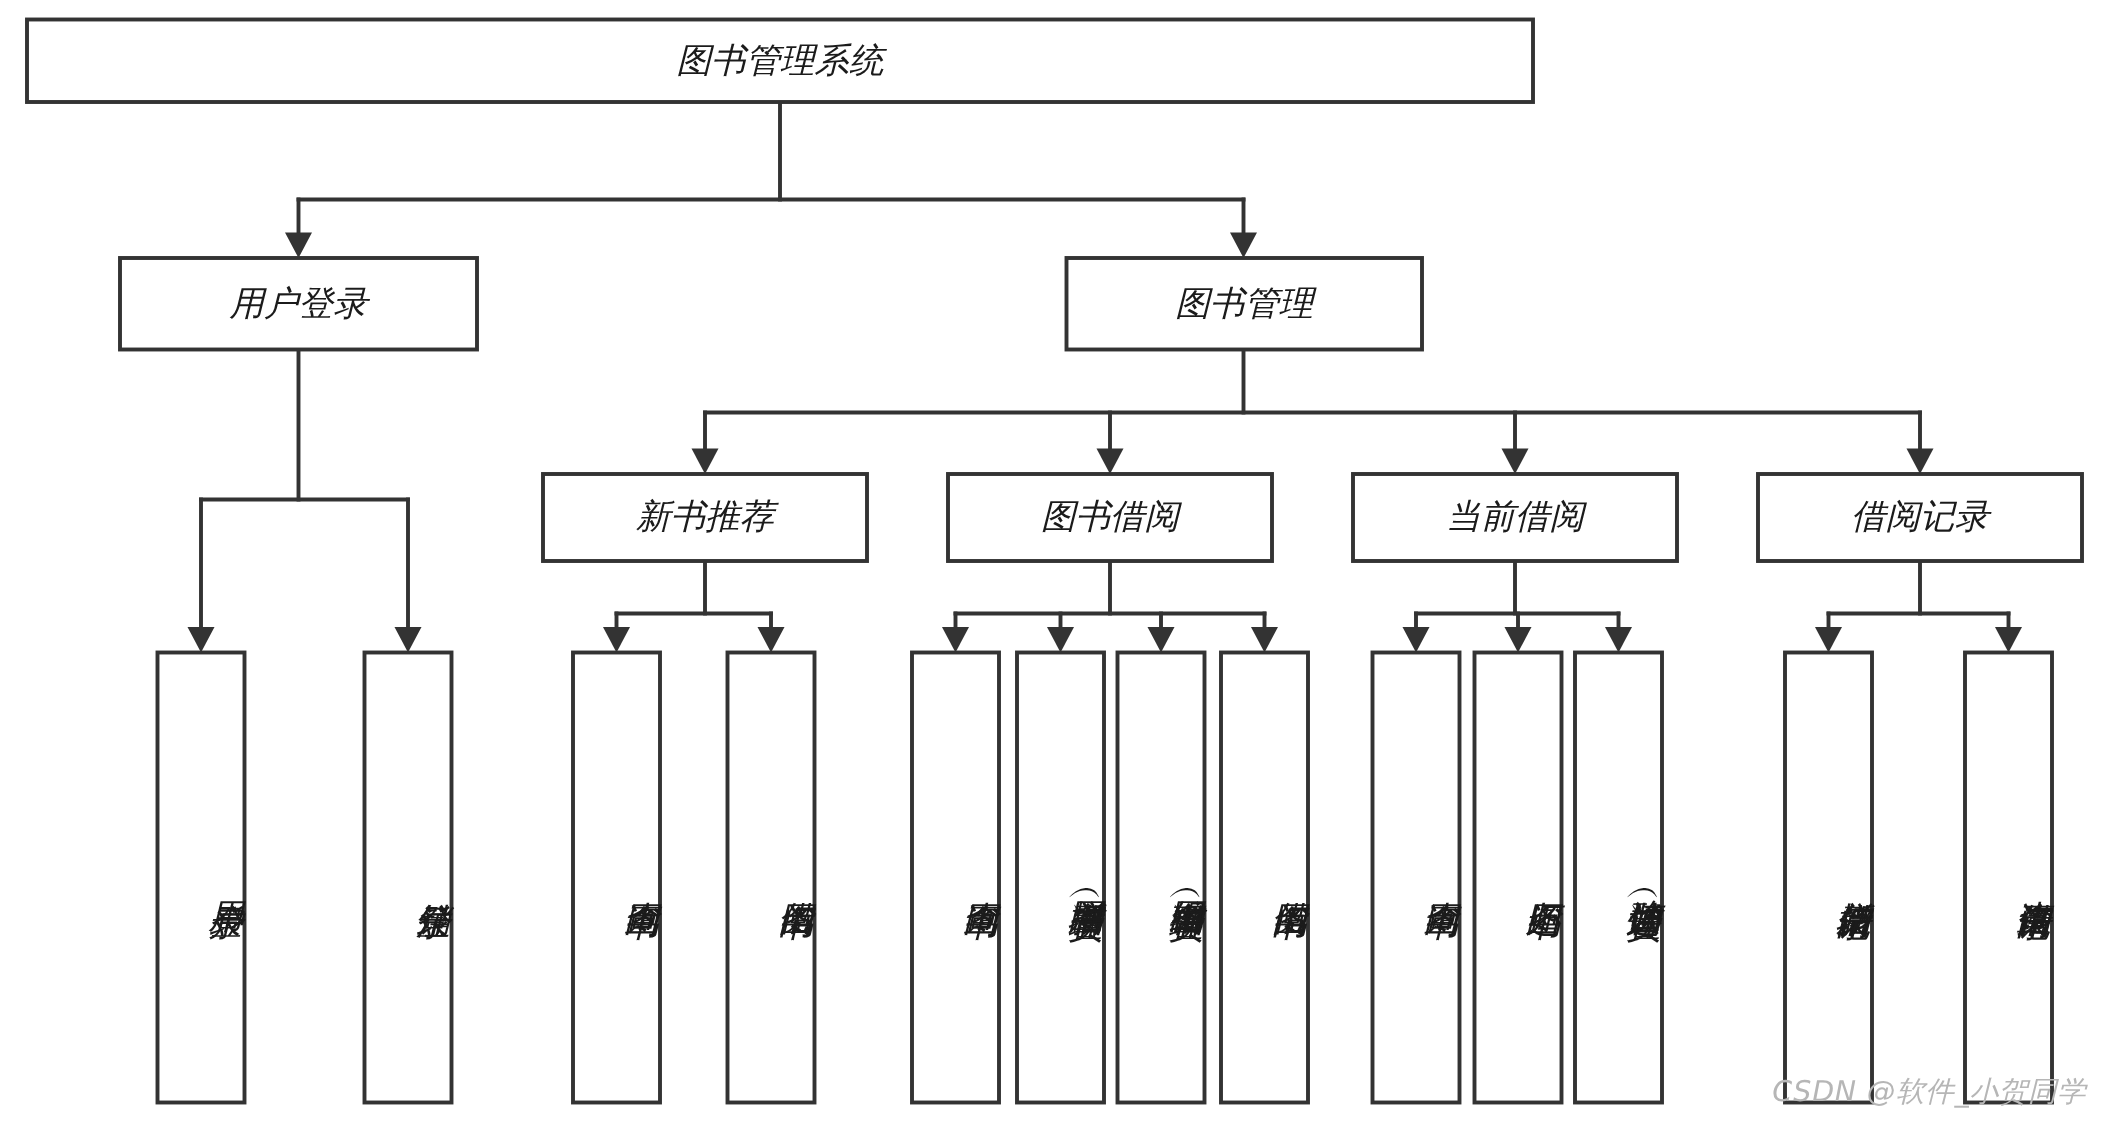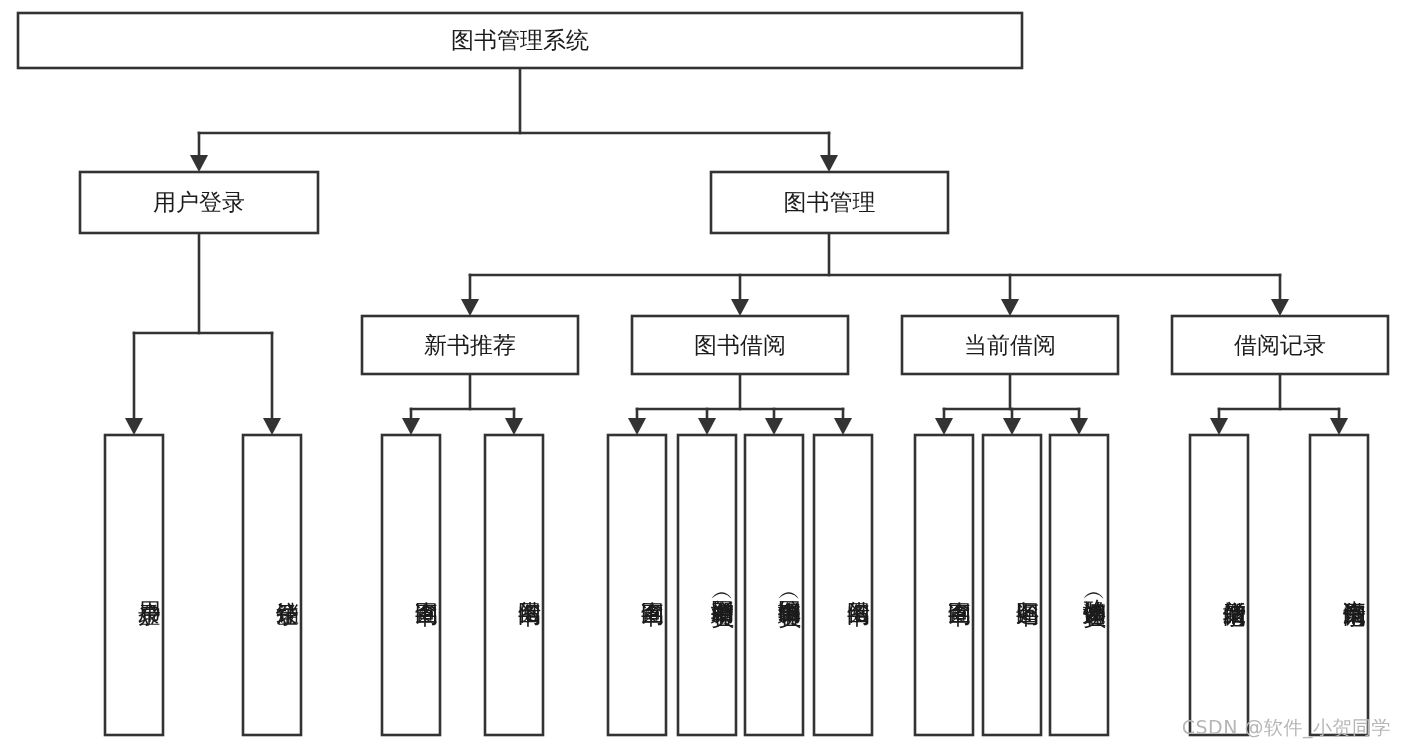--- a/index.html
+++ b/index.html
@@ -9,20 +9,21 @@
   }
   body {
     font-family: "DejaVu Sans", "Liberation Sans", sans-serif;
   }
   #canvas {
     position: relative;
     width: 1405px;
     height: 747px;
     background: #ffffff;
     overflow: hidden;
+    font-style: italic;
   }
   svg#diagram {
     position: absolute;
     left: 0;
     top: 0;
     width: 1405px;
     height: 747px;
   }
   .node-rect {
     fill: #ffffff;

